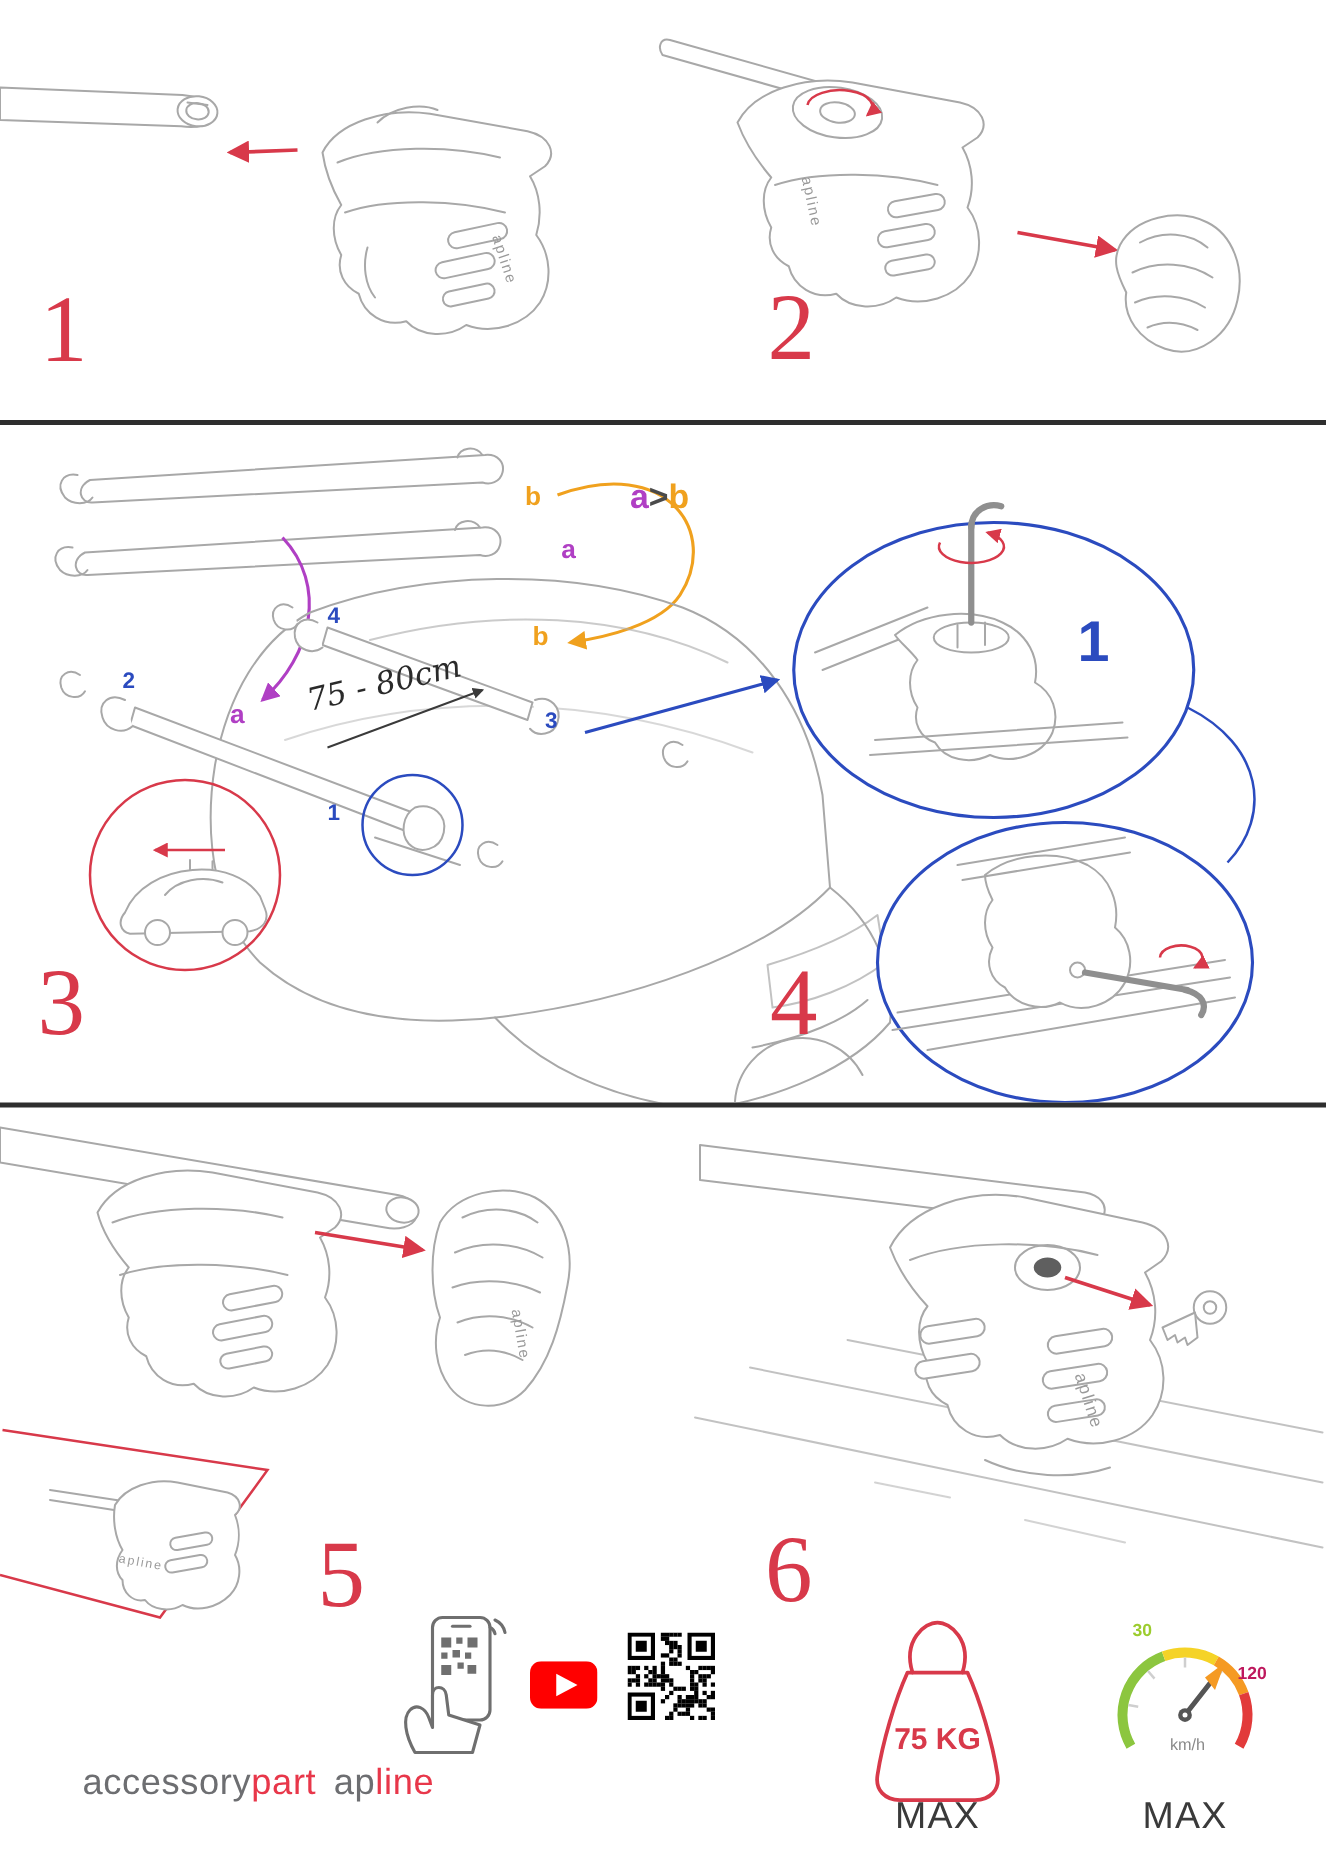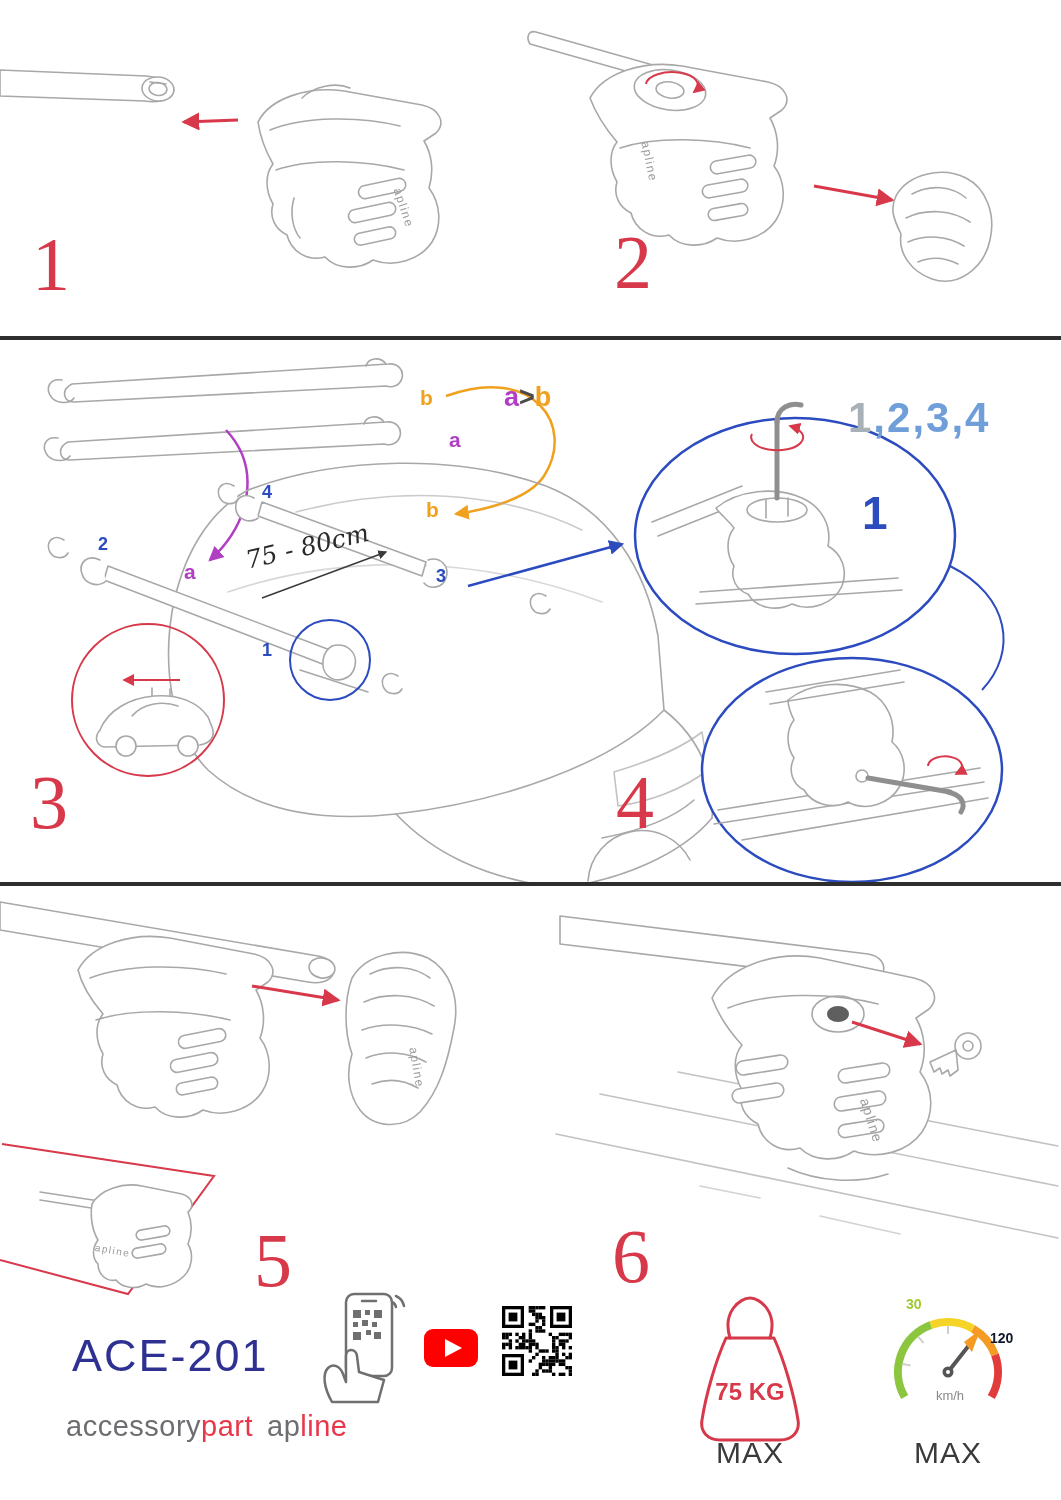--- a/index.html
+++ b/index.html
@@ -27,21 +27,21 @@
               transform-origin:left top; }
 
   .model { font-size:45px; color:#2e3192; letter-spacing:2px; font-weight:500; }
   .brandline { font-size:29px; letter-spacing:0.5px; }
   .bg-gray { color:#6d6e71; } .bg-red { color:#e8374a; }
   .gap { display:inline-block; width:14px; }
 
   .weight-value { font-size:24px; font-weight:700; color:#d8394a; text-align:center;margin-top:16px; }
   .max-label { font-size:30px; color:#3a3a3a; text-align:center; letter-spacing:1px; }
   .speed-low  { font-size:14px; font-weight:700; color:#9ccc2e; }
-  .speed-high { font-size:14px; font-weight:700; color:#0f172a; }
+  .speed-high { font-size:14px; font-weight:700; color:#be185d; }
   .speed-unit { font-size:13px; color:#8a8a8a; text-align:center; }
 
   
   .sk * { stroke:#a8a8a8; stroke-width:1.6; fill:none; stroke-linecap:round; stroke-linejoin:round; }
   .skf { fill:#ffffff; }
   .fill-dark { fill:#5f5f5f; stroke:none; }
   .c-red      { stroke:#d8394a; stroke-width:3;   fill:none; }
   .c-red-thin { stroke:#d8394a; stroke-width:2;   fill:none; }
   .c-blue     { stroke:#2b4bbf; stroke-width:2.5; fill:none; }
   .c-blue-thin{ stroke:#2b4bbf; stroke-width:2;   fill:none; }
@@ -206,23 +206,20 @@
       <path d="M948,452 C962,455 966,464 961,472" class="tool"></path>
       <path d="M928,426 A17,10 0 1 1 956,434" class="c-red-thin" marker-end="url(#arR)"></path>
     </g>
   </svg>
 
   <span class="lbl-b" style="left:420px;top:386px">b</span>
   <span class="lbl-a" style="left:449px;top:428px">a</span>
   <div class="t cmp" style="left:504px;top:382px">
     <span class="purple">a</span><span class="dark">&gt;</span><span class="orange">b</span>
   </div>
-  <div class="t seq" style="left:848px;top:394px">
-    <span class="seq-first">1</span><span class="seq-rest">,2,3,4</span>
-  </div>
   <span class="lbl-b" style="left:426px;top:498px">b</span>
   <span class="lbl-a" style="left:184px;top:560px">a</span>
   <span class="pt" style="left:98px;top:534px">2</span>
   <span class="pt" style="left:262px;top:482px">4</span>
   <span class="pt" style="left:436px;top:566px">3</span>
   <span class="pt" style="left:262px;top:640px">1</span>
   <span class="detail-num" style="left:862px;top:486px">1</span>
   <div class="t measure" style="left:246px;top:546px;transform:rotate(-13deg)">75 - 80cm</div>
   <span class="step" style="left:30px;top:764px">3</span>
   <span class="step" style="left:616px;top:764px">4</span>
@@ -285,21 +282,20 @@
       <path class="skf" d="M30,20 L4,32 L8,42 L14,38 L16,44 L22,40 L24,46 L32,40 Z"></path>
     </g>
   </svg>
 
   <span class="step" style="left:254px;top:1222px">5</span>
   <span class="step" style="left:612px;top:1218px">6</span>
   <span class="logo-tag" style="left:420px;top:1046px;transform:rotate(80deg)">apline</span>
   <span class="logo-tag" style="left:96px;top:1242px;font-size:10px;transform:rotate(10deg)">apline</span>
   <span class="logo-tag" style="left:872px;top:1096px;font-size:14px;transform:rotate(72deg)">apline</span>
 
-  <div class="t model" style="left:72px;top:1330px">ACE-201</div>
   <div class="t brandline" style="left:66px;top:1410px">
     <span class="bg-gray">accessory</span><span class="bg-red">part</span><span class="gap"></span><span class="bg-gray">ap</span><span class="bg-red">line</span>
   </div>
 
   <svg class="abs" style="left:322px;top:1292px" width="84" height="112" viewBox="0 0 84 112">
     <g fill="none" stroke="#6f6f6f" stroke-width="2.5" stroke-linecap="round" stroke-linejoin="round">
       <rect x="24" y="2" width="46" height="82" rx="8" fill="#ffffff"></rect>
       <line x1="40" y1="9" x2="54" y2="9"></line>
       <path d="M74,4 A14,14 0 0 1 82,14"></path>
       <path d="M70,10 A7,7 0 0 1 74,15"></path>

